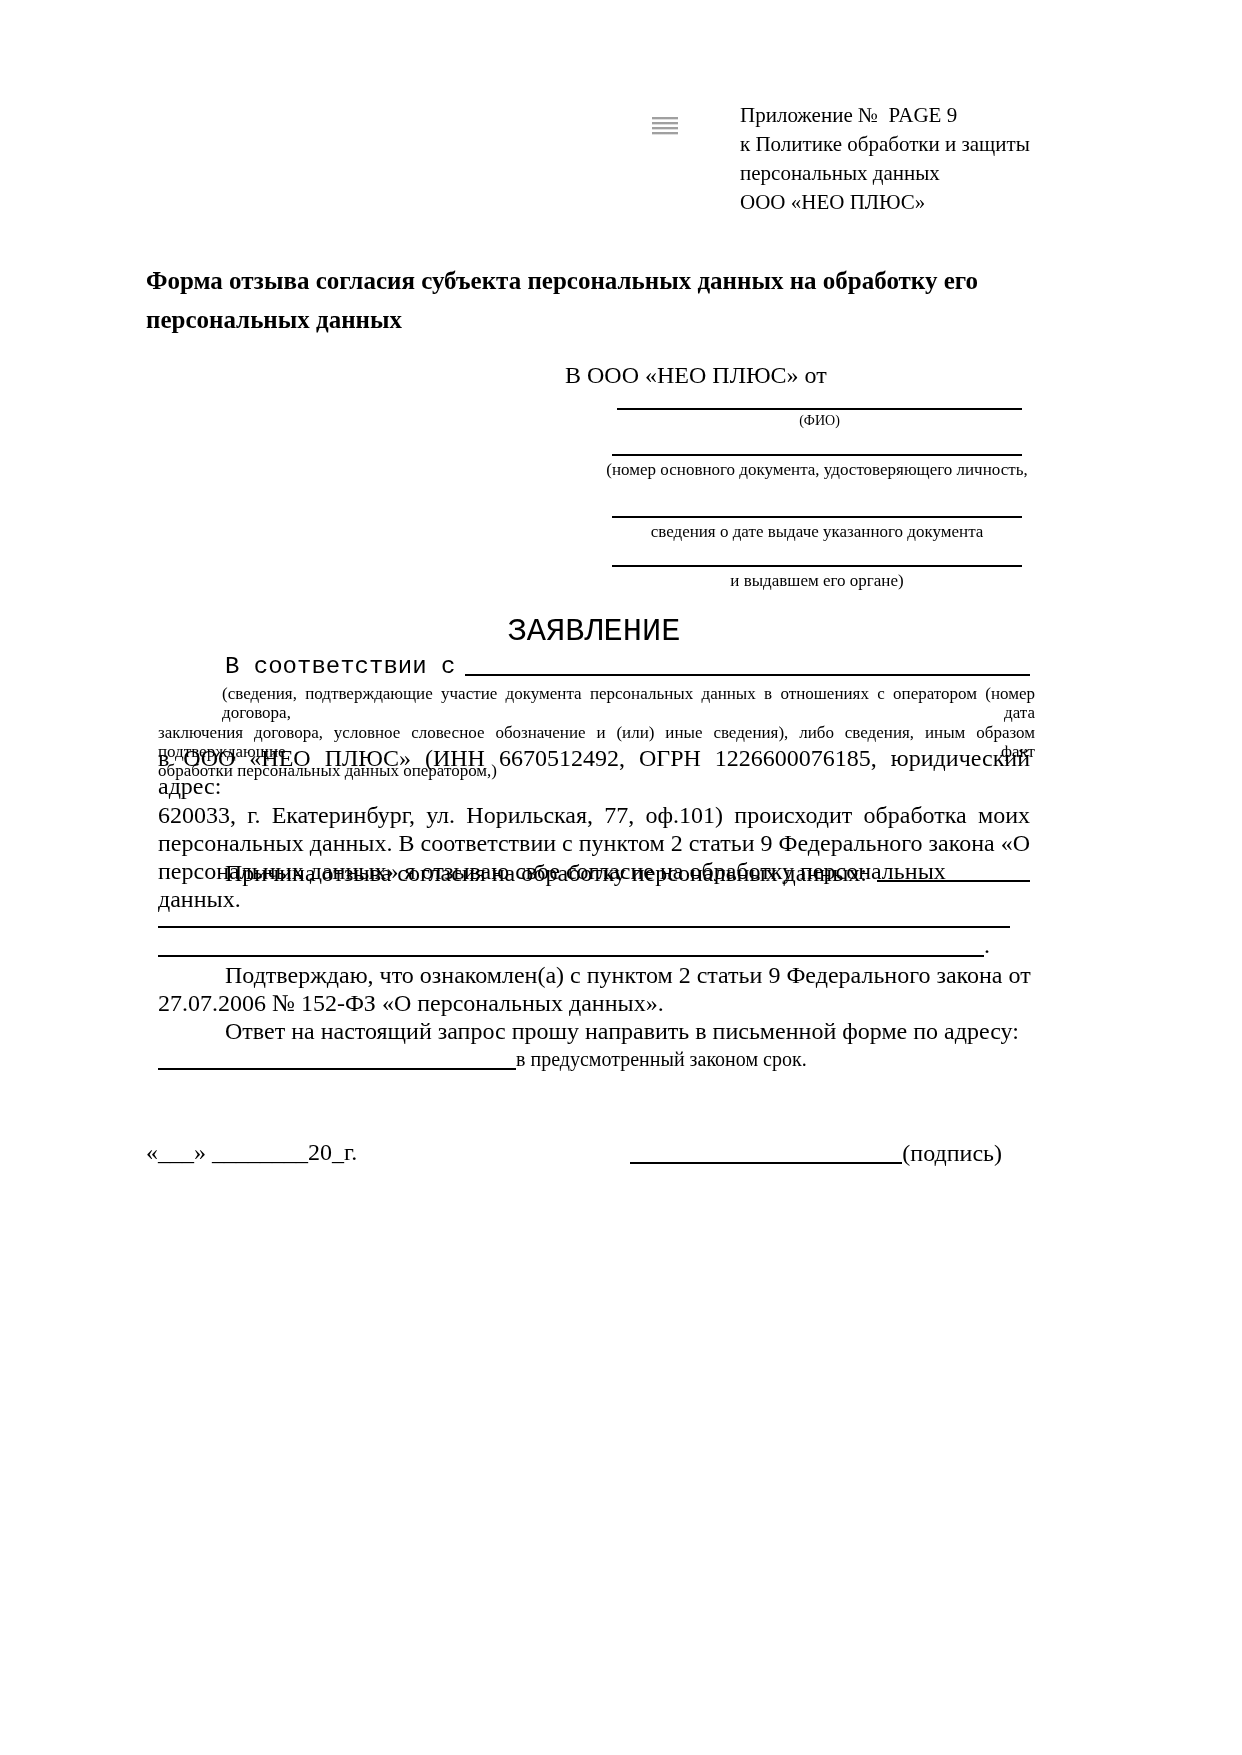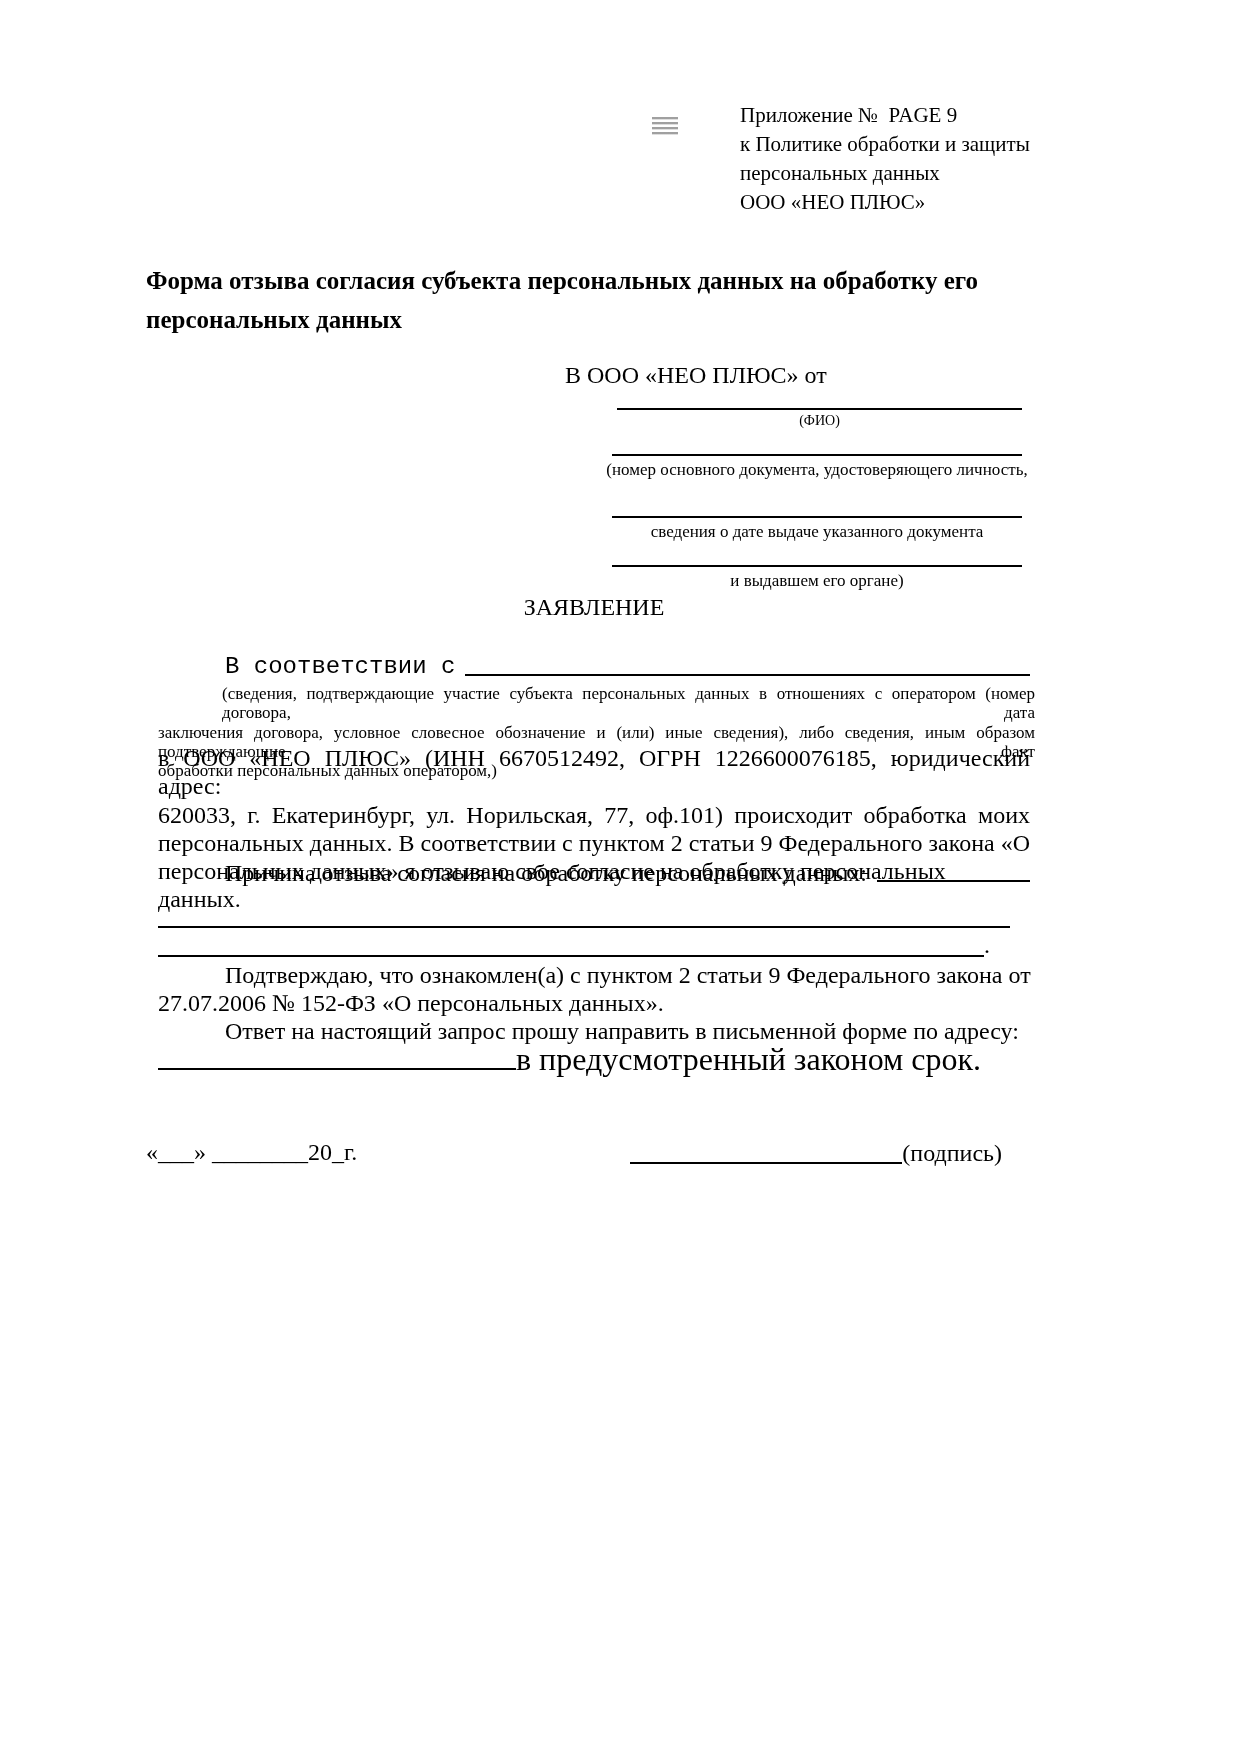--- a/index.html
+++ b/index.html
@@ -51,30 +51,30 @@
 
   <div class="abs rule" style="left:612px; top:454px; width:410px;"></div>
   <div class="abs center" style="left:600px; top:460px; width:434px; font-size:17px;">(номер основного документа, удостоверяющего личность,</div>
 
   <div class="abs rule" style="left:612px; top:516px; width:410px;"></div>
   <div class="abs center" style="left:612px; top:522px; width:410px; font-size:17px;">сведения о дате выдаче указанного документа</div>
 
   <div class="abs rule" style="left:612px; top:565px; width:410px;"></div>
   <div class="abs center" style="left:612px; top:571px; width:410px; font-size:17px;">и выдавшем его органе)</div>
 
-  <div class="abs center" style="left:158px; top:594px; width:872px; font-size:24px;">ЗАЯВЛЕНИЕ</div>
+  <div class="abs center" style="left:158px; top:613px; width:872px; font-size:32px;font-family:Liberation Mono, monospace;">ЗАЯВЛЕНИЕ</div>
 
   <div class="abs flexline" style="left:158px; top:653px; width:872px; font-size:24px; line-height:28px;">
     <span style="padding-left:67px; white-space:nowrap;font-family:Liberation Mono, monospace;">В соответствии с</span>
     <span style="width:10px;"></span>
     <span class="fill"></span>
   </div>
 
   <div class="abs" style="left:158px; top:684px; width:877px; font-size:17px; line-height:19.3px;">
-    <div class="jline" style="padding-left:64px;">(сведения, подтверждающие участие субъекта персональных данных в отношениях с оператором (номер договора, дата</div>
+    <div class="jline" style="padding-left:64px;">(сведения, подтверждающие участие документа персональных данных в отношениях с оператором (номер договора, дата</div>
     <div class="jline">заключения договора, условное словесное обозначение и (или) иные сведения), либо сведения, иным образом подтверждающие факт</div>
     <div>обработки персональных данных оператором,)</div>
   </div>
 
   <div class="abs" style="left:158px; top:744px; width:872px; font-size:24px; line-height:28.3px;">
     <div class="jline">в ООО «НЕО ПЛЮС» (ИНН 6670512492, ОГРН 1226600076185, юридический адрес:</div>
     <div class="jline">620033, г. Екатеринбург, ул. Норильская, 77, оф.101) происходит обработка моих</div>
     <div class="jline">персональных данных. В соответствии с пунктом 2 статьи 9 Федерального закона «О</div>
     <div>персональных данных» я отзываю свое согласие на обработку персональных данных.</div>
   </div>
@@ -90,21 +90,21 @@
     <span class="fill" style="max-width:826px; margin-bottom:2px;"></span>
     <span>.</span>
   </div>
 
   <div class="abs" style="left:158px; top:961px; width:880px; font-size:24px; line-height:28px;">
     <div style="padding-left:67px;">Подтверждаю, что ознакомлен(а) с пунктом 2 статьи 9 Федерального закона от</div>
     <div>27.07.2006 № 152-ФЗ «О персональных данных».</div>
   </div>
 
   <div class="abs" style="left:158px; top:1017px; width:880px; font-size:24px; line-height:28px; padding-left:67px;">Ответ на настоящий запрос прошу направить в письменной форме по адресу:</div>
-  <div class="abs flexline" style="left:158px; top:1045px; width:872px; font-size:32px; line-height:28px;">
+  <div class="abs flexline" style="left:158px; top:1045px; width:872px; font-size:20px; line-height:28px;">
     <span class="fill" style="max-width:358px; margin-bottom:3px;"></span>
     <span style="white-space:nowrap;">в предусмотренный законом срок.</span>
   </div>
 
   <div class="abs" style="left:146px; top:1139px; font-size:24px;">«___» ________20_г.</div>
   <div class="abs flexline" style="left:630px; top:1139px; width:372px; font-size:24px; line-height:28px;">
     <span class="fill" style="max-width:275px; margin-bottom:3px;"></span>
     <span style="white-space:nowrap;">(подпись)</span>
   </div>
 

